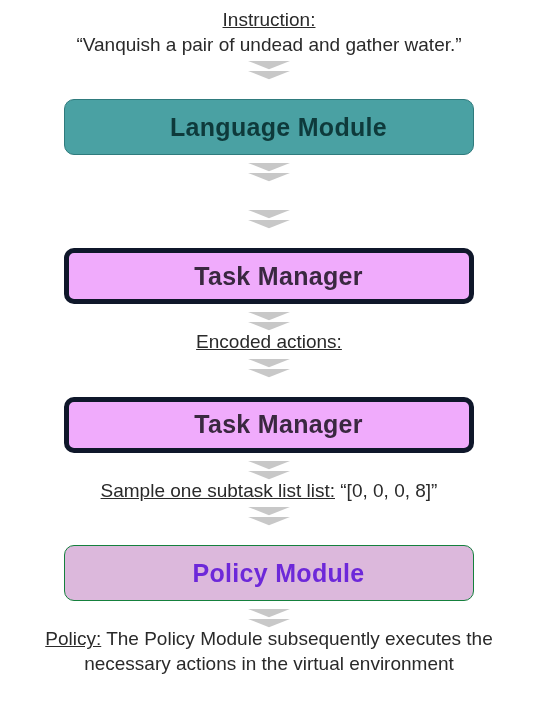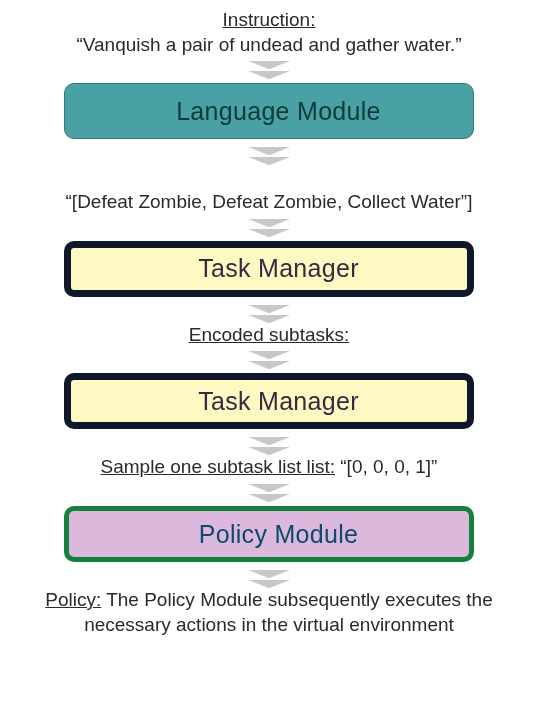--- a/index.html
+++ b/index.html
@@ -42,40 +42,40 @@
   }
   .arrow svg { display: block; }
   .box {
     width: 410px;
     height: 56px;
     border-radius: 10px;
     display: flex;
     align-items: center;
     justify-content: center;
     font-size: 25px;
-    font-weight: 400;
+    font-weight: 700;
     letter-spacing: 0.3px;
-    margin: 4px 0 6px 0;
+    margin: 20px 0 6px 0;
     box-sizing: border-box;
     padding-left: 19px;
   }
   .box.lang {
     background: #4aa1a3;
     border: 1px solid #2f7b7d;
     color: #0e3a3b;
   }
   .box.task {
-    background: #fef9c3;
-    border: 7px solid #0f172a;
+    background: #f0abfc;
+    border: 5px solid #0f172a;
     color: #3a2840;
   }
   .box.policy {
     background: #dcb8dc;
-    border: 5px solid #15803d;
-    color: #0c4a6e;
+    border: 1px solid #15803d;
+    color: #6d28d9;
   }
 </style>
 </head>
 <body>
 
 <div class="wrap">
 
   <p class="caption">
     <span class="heading">Instruction:</span><br>
     <span class="payload">“Vanquish a pair of undead and gather water.”</span>
@@ -94,21 +94,20 @@
 
   <div class="arrow">
     <svg width="46" height="22" viewBox="0 0 46 22">
       <polygon points="0,0 46,0 23,9" fill="#c8c8c8"></polygon>
       <polygon points="0,11 46,11 23,20" fill="#c8c8c8"></polygon>
     </svg>
   </div>
 
   <p class="caption">
     <br>
-    <span class="payload">“[Defeat Zombie, Defeat Zombie, Collect Water”]</span>
   </p>
 
   <div class="arrow">
     <svg width="46" height="22" viewBox="0 0 46 22">
       <polygon points="0,0 46,0 23,9" fill="#c8c8c8"></polygon>
       <polygon points="0,11 46,11 23,20" fill="#c8c8c8"></polygon>
     </svg>
   </div>
 
   <div class="box task">
@@ -116,21 +115,21 @@
   </div>
 
   <div class="arrow">
     <svg width="46" height="22" viewBox="0 0 46 22">
       <polygon points="0,0 46,0 23,9" fill="#c8c8c8"></polygon>
       <polygon points="0,11 46,11 23,20" fill="#c8c8c8"></polygon>
     </svg>
   </div>
 
   <p class="caption">
-    <span class="heading">Encoded subtasks:</span><br>
+    <span class="heading">Encoded actions:</span><br>
   </p>
 
   <div class="arrow">
     <svg width="46" height="22" viewBox="0 0 46 22">
       <polygon points="0,0 46,0 23,9" fill="#c8c8c8"></polygon>
       <polygon points="0,11 46,11 23,20" fill="#c8c8c8"></polygon>
     </svg>
   </div>
 
   <div class="box task">
@@ -139,21 +138,21 @@
 
   <div class="arrow">
     <svg width="46" height="22" viewBox="0 0 46 22">
       <polygon points="0,0 46,0 23,9" fill="#c8c8c8"></polygon>
       <polygon points="0,11 46,11 23,20" fill="#c8c8c8"></polygon>
     </svg>
   </div>
 
   <p class="caption">
     <span class="heading">Sample one subtask list list:</span>
-    <span class="payload">“[0, 0, 0, 1]”</span>
+    <span class="payload">“[0, 0, 0, 8]”</span>
   </p>
 
   <div class="arrow">
     <svg width="46" height="22" viewBox="0 0 46 22">
       <polygon points="0,0 46,0 23,9" fill="#c8c8c8"></polygon>
       <polygon points="0,11 46,11 23,20" fill="#c8c8c8"></polygon>
     </svg>
   </div>
 
   <div class="box policy">

